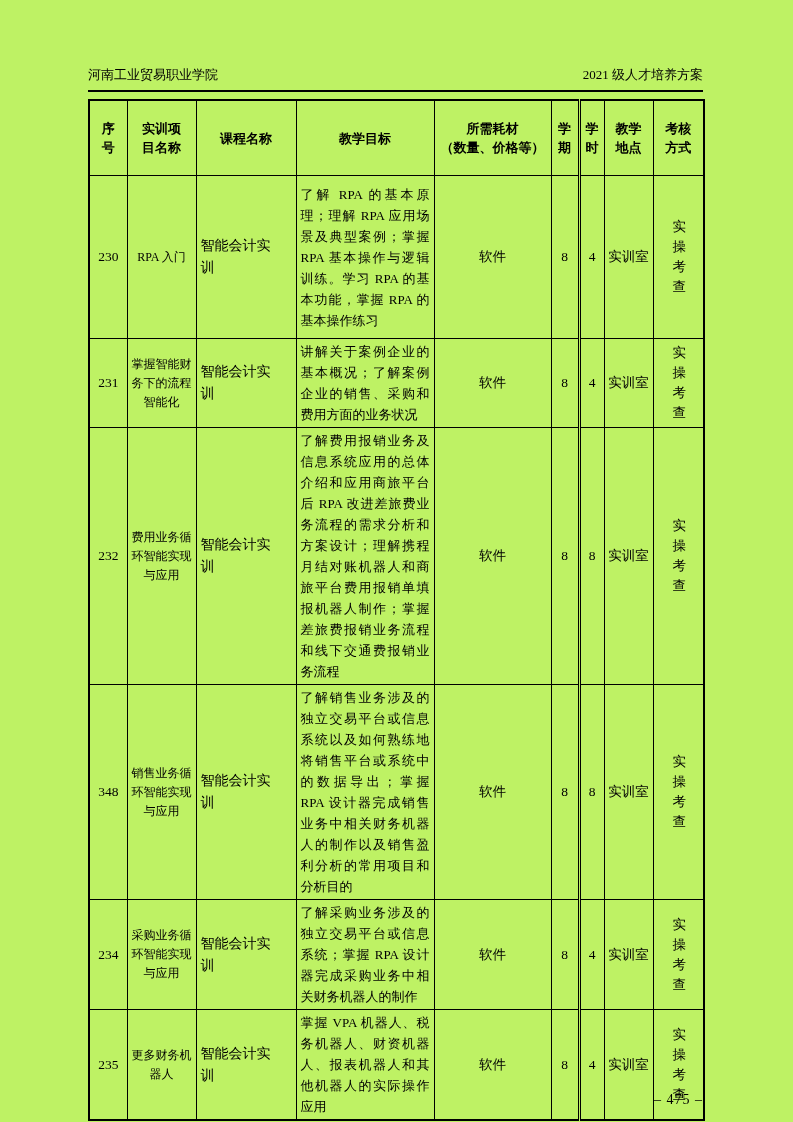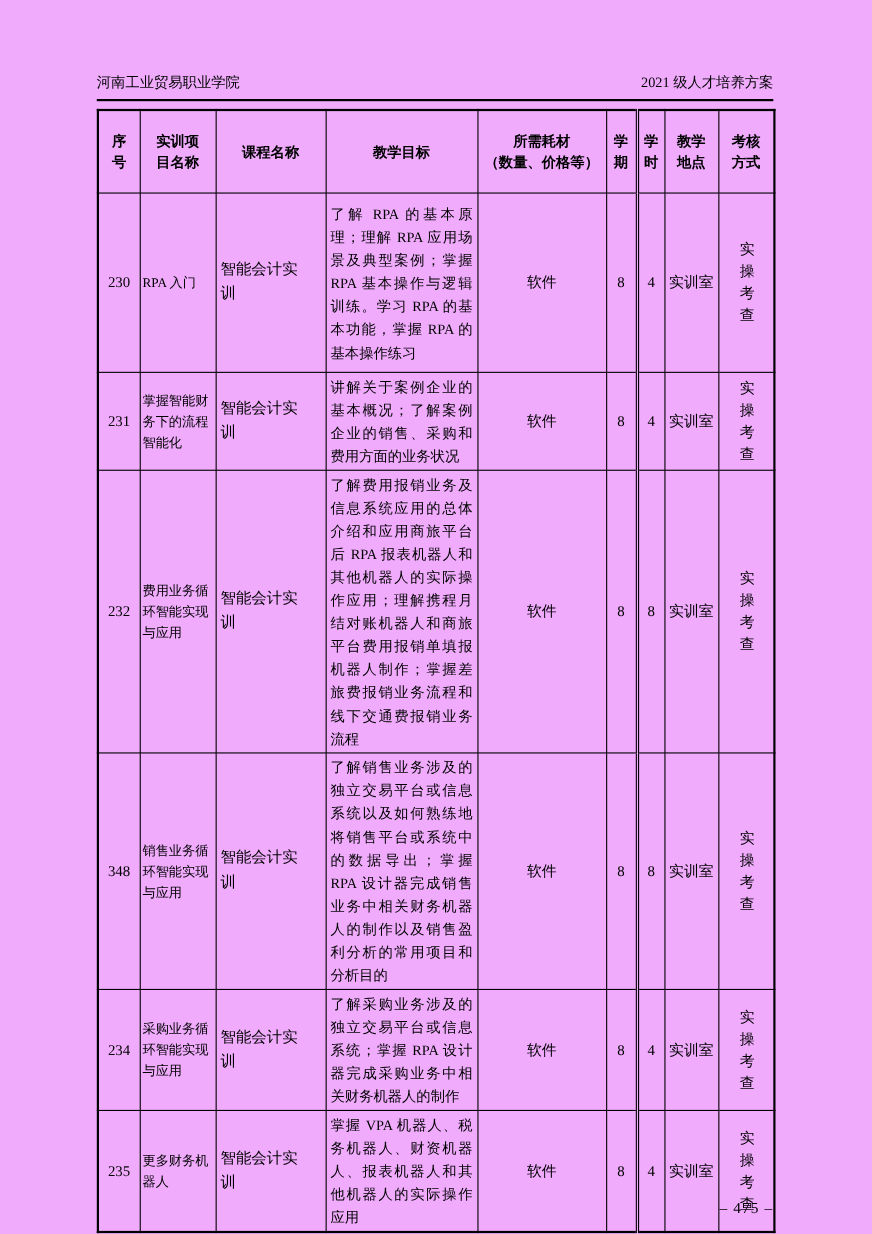--- a/index.html
+++ b/index.html
@@ -1,19 +1,19 @@
 <!DOCTYPE html>
 <html><head>
 <meta charset="utf-8">
 <style>
   html,body{margin:0;padding:0;background:#ffffff;}
   .page{
     position:relative;
     width:793px;height:1122px;
-    background:#f0abfc;
+    background:#bef264;
     font-family:"Liberation Serif","DejaVu Serif",serif;
     color:#000;
     overflow:hidden;
   }
   .doc-header{
     position:absolute;left:88px;top:67px;width:615px;
     display:flex;justify-content:space-between;align-items:flex-end;
     font-size:13px;line-height:16px;
     padding-bottom:7px;
     border-bottom:2px solid #000;
@@ -34,21 +34,21 @@
   .plan td{
     font-size:13.5px;text-align:center;padding:2px;line-height:20px;margin-top:42px;
   }
   tr.h-head{height:50px;}
   tr.r0{height:163px;}
   tr.r1{height:82px;}
   tr.r2{height:230px;}
   tr.r3{height:192px;}
   tr.r4{height:105px;}
   tr.r5{height:82px;}
-  td.c-proj{text-align:left;font-size:12px;line-height:19px;padding:2px;}
+  td.c-proj{text-align:center;font-size:12px;line-height:19px;padding:2px;}
   td.c-course{text-align:left;font-size:14px;line-height:22px;padding:2px 16px 2px 4px;}
   td.c-obj{text-align:justify;font-size:13px;line-height:21px;padding:2px 4px;}
   td.c-assess{padding:2px 19px;line-height:20px;}
   th.c-sem,td.c-sem{border-right:3px double #000;}
   th.c-loc{padding:18px 6px;}
   .page-number{
     position:absolute;top:1092px;right:90px;
     font-size:14px;letter-spacing:1px;
   }
 </style>
@@ -133,21 +133,21 @@
       <td class="c-sem">8</td>
       <td class="c-hrs">4</td>
       <td class="c-loc">实训室</td>
       <td class="c-assess">实操考查</td>
     </tr>
 
     <tr class="r2">
       <td class="c-idx">232</td>
       <td class="c-proj">费用业务循环智能实现与应用</td>
       <td class="c-course">智能会计实训</td>
-      <td class="c-obj">了解费用报销业务及信息系统应用的总体介绍和应用商旅平台后 RPA 报表机器人和其他机器人的实际操作应用；理解携程月结对账机器人和商旅平台费用报销单填报机器人制作；掌握差旅费报销业务流程和线下交通费报销业务流程</td>
+      <td class="c-obj">了解费用报销业务及信息系统应用的总体介绍和应用商旅平台后 RPA 改进差旅费业务流程的需求分析和方案设计；理解携程月结对账机器人和商旅平台费用报销单填报机器人制作；掌握差旅费报销业务流程和线下交通费报销业务流程</td>
       <td class="c-cons">软件</td>
       <td class="c-sem">8</td>
       <td class="c-hrs">8</td>
       <td class="c-loc">实训室</td>
       <td class="c-assess">实操考查</td>
     </tr>
 
     <tr class="r3">
       <td class="c-idx">348</td>
       <td class="c-proj">销售业务循环智能实现与应用</td>

